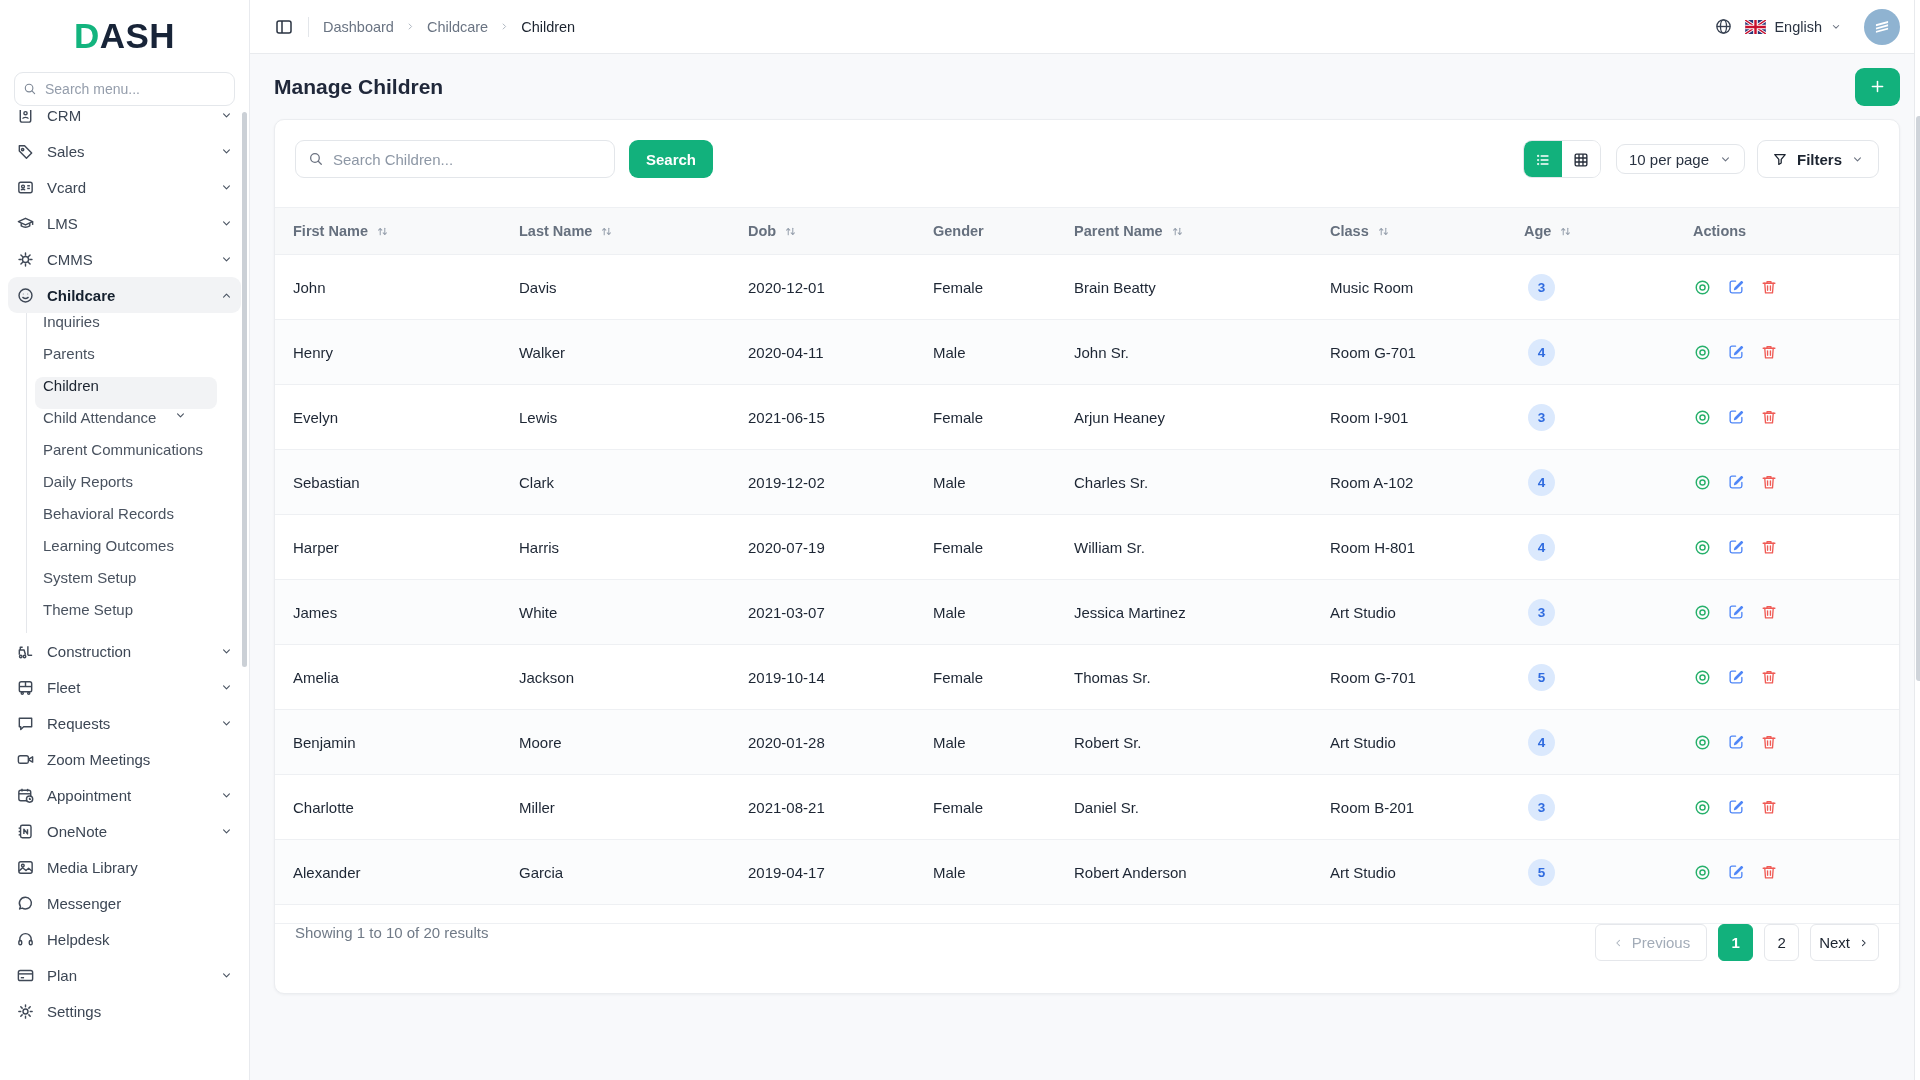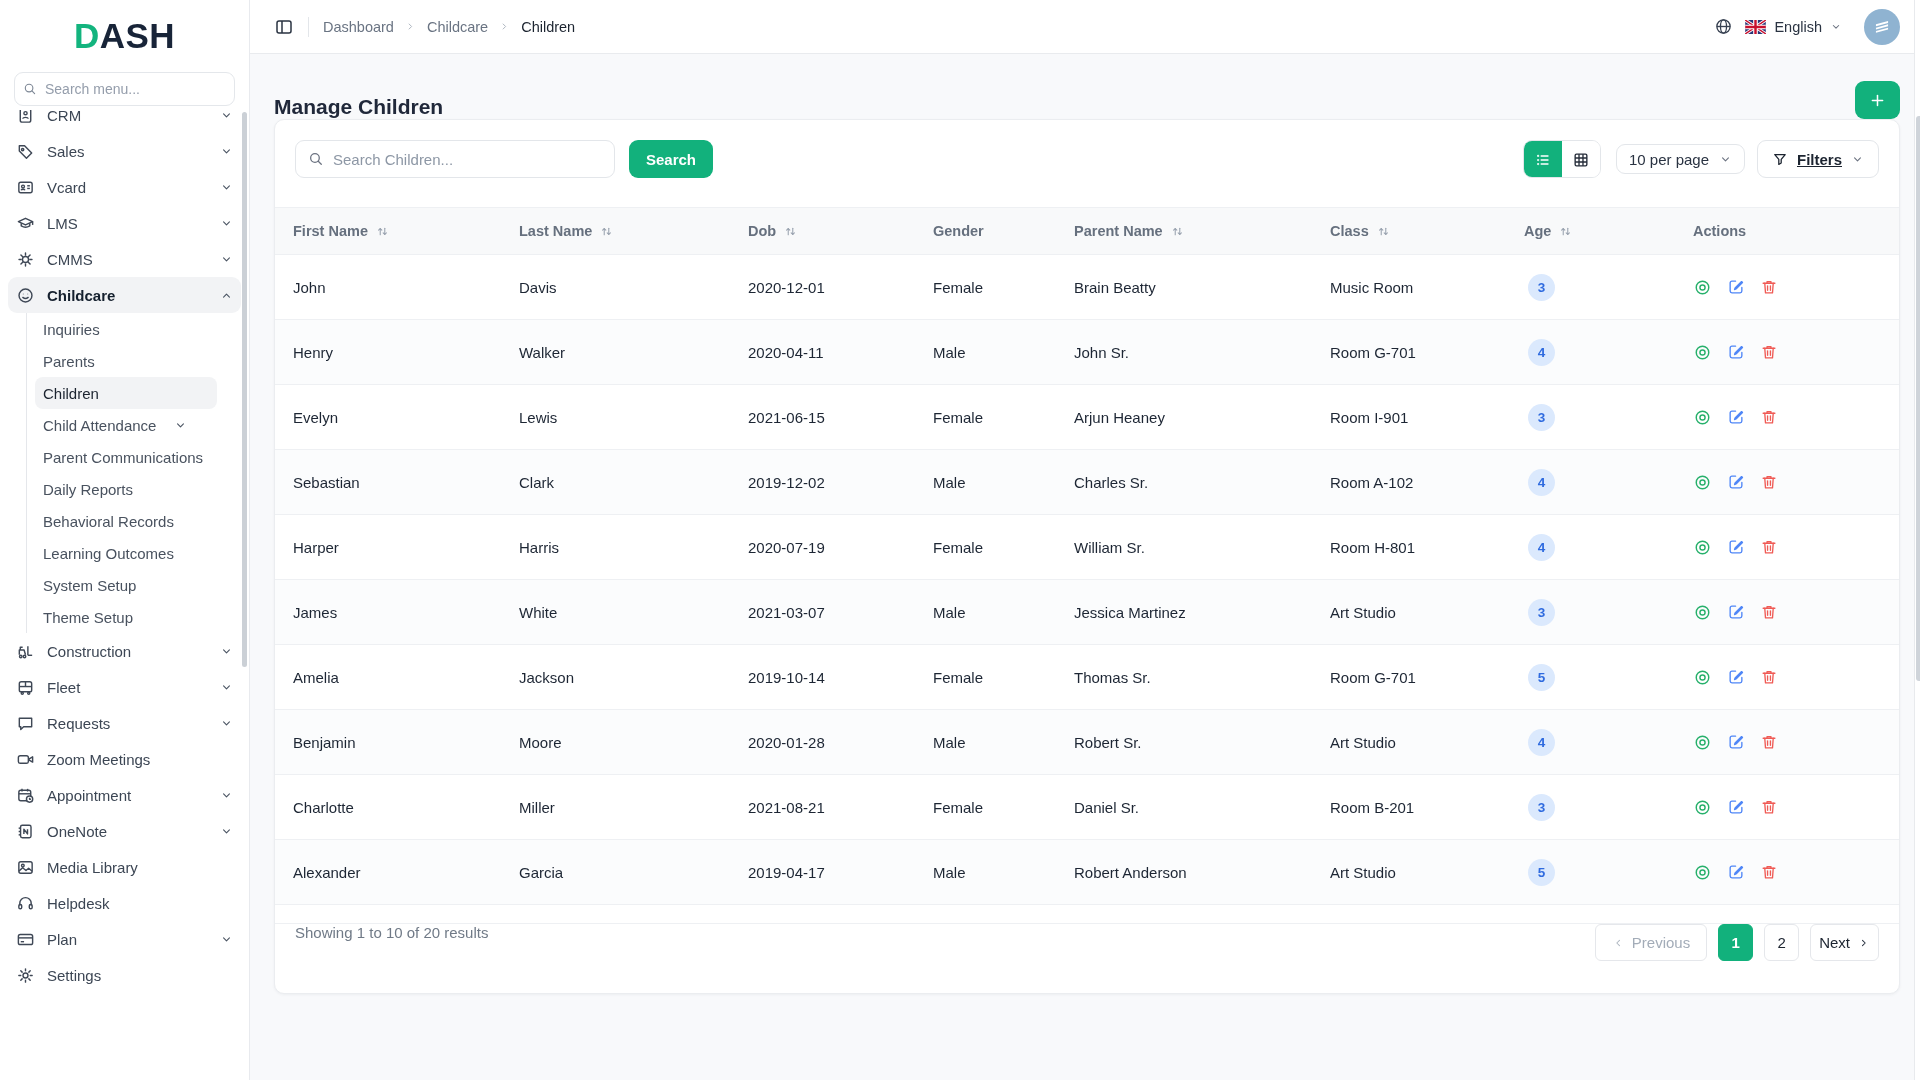--- a/index.html
+++ b/index.html
@@ -15,54 +15,54 @@
   .side-search input { border:none; outline:none; flex:1; font-size:14px; color:#3c4654; font-family:inherit; background:transparent; }
   .side-search input::placeholder { color:#949dab; }
   .nav { flex:1; overflow:hidden; position:relative; }
   .nav-inner { margin-top:-13px; }
   .nav-item { height:36px; display:flex; align-items:center; gap:12px; padding:0 16px; font-size:15px; color:#3c4654; cursor:pointer; }
   .nav-item .nav-ic { color:#3f4856; }
   .nav-item .nav-label { flex:1; white-space:nowrap; }
   .nav-item .nav-chev { color:#4a5462; }
   .nav-item.active { margin:0 8px; padding:0 8px; background:#f2f3f5; border-radius:9px; font-weight:700; color:#15202e; }
   .sub-list { margin-left:26px; border-left:1px solid #e5e7eb; }
-  .sub-item { height:32px; display:flex; align-items:center; padding-left:16px; font-size:15px; color:#49525f; cursor:pointer; }
+  .sub-item { height:32px; display:flex; align-items:flex-start; padding-left:16px; font-size:15px; color:#49525f; cursor:pointer; }
   .sub-item.active { margin:0 32px 0 8px; padding-left:8px; background:#f2f3f5; border-radius:8px; color:#1c2430; }
   .sub-item .nav-chev { margin-left:18px; margin-right:44px; color:#4a5462; }
   .side-scrollthumb { position:absolute; right:2px; top:112px; width:5px; height:555px; background:#cbd0d6; border-radius:3px; }
 
   
   .main { flex:1; display:flex; flex-direction:column; background:#f8f9fb; position:relative; }
   .topbar { height:54px; background:#fff; border-bottom:1px solid #e9ebee; display:flex; align-items:center; padding:0 24px; gap:14px; }
   .tb-divider { width:1px; height:20px; background:#e3e6ea; }
   .crumbs { display:flex; align-items:center; gap:11px; font-size:14.5px; }
   .crumb { color:#6a7483; cursor:pointer; }
   .crumb.current { color:#1c2430; cursor:default; }
   .crumb-sep { color:#a9b2bd; }
   .topbar-right { margin-left:auto; display:flex; align-items:center; gap:12px;justify-content:center; }
   .lang { display:flex; align-items:center; gap:8px; cursor:pointer; color:#2a3342; font-size:14.5px; }
   .avatar { width:36px; height:36px; border-radius:50%; background:#8fb3d1; display:flex; align-items:center; justify-content:center; margin-left:10px; cursor:pointer; }
 
   .content { flex:1; padding:0 24px; }
-  .title-row { height:65px; display:flex; align-items:flex-end; justify-content:space-between; }
+  .title-row { height:65px; display:flex; align-items:center; justify-content:space-between; }
   .page-title { font-size:21px; font-weight:700; color:#20283a; }
   .add-btn { width:45px; height:38px; background:#12b17c; border:none; border-radius:9px; color:#fff; display:flex; align-items:center; justify-content:center; cursor:pointer; }
 
   .card { background:#fff; border:1px solid #ebedf0; border-radius:10px; box-shadow:0 1px 3px rgba(20,30,50,.05); }
   .card-toolbar { padding:20px 20px 0; display:flex; align-items:center; }
   .search-box { width:320px; height:38px; border:1px solid #e3e6ea; border-radius:9px; display:flex; align-items:center; gap:9px; padding:0 12px; color:#6b7280; background:#fff; }
   .search-box input { border:none; outline:none; flex:1; font-size:15px; color:#3c4654; font-family:inherit; background:transparent; }
   .search-box input::placeholder { color:#8d97a5; }
   .search-btn { margin-left:14px; height:38px; padding:0 17px; background:#12b17c; color:#fff; font-size:15px; font-weight:700; border:none; border-radius:9px; cursor:pointer; font-family:inherit; }
   .view-toggle { margin-left:auto; display:flex; height:38px; border-radius:9px; overflow:hidden; border:1px solid #e3e6ea; }
   .vt-btn { width:38px; height:38px; display:flex; align-items:center; justify-content:center; background:#fff; border:none; cursor:pointer; color:#242b38; }
   .vt-btn.active { background:#12b17c; color:#fff; }
   .per-page { margin-left:15px; width:129px; height:30px; border:1px solid #e3e6ea; border-radius:9px; display:flex; align-items:center; justify-content:center; gap:10px; font-size:15px; color:#2a3342; cursor:pointer; background:#fff; }
   .per-page .chev, .filters-btn .chev { color:#6b7280; }
-  .filters-btn { margin-left:12px; width:122px; height:38px; border:1px solid #e3e6ea; border-radius:9px; display:flex; align-items:center; justify-content:center; gap:9px; font-size:15px; font-weight:600; color:#1c2430; cursor:pointer; background:#fff;text-decoration:underline; }
+  .filters-btn { margin-left:12px; width:122px; height:38px; border:1px solid #e3e6ea; border-radius:9px; display:flex; align-items:center; justify-content:center; gap:9px; font-size:15px; font-weight:600; color:#1c2430; cursor:pointer; background:#fff; }
 
   table.grid { width:100%; border-collapse:collapse; table-layout:fixed; margin-top:29px; }
   table.grid th { height:47px; background:#f8f9fa; border-top:1px solid #eef0f3; border-bottom:1px solid #eef0f3; font-size:14.5px; font-weight:700; color:#66707e; text-align:left; }
   table.grid th .th-wrap { display:flex; align-items:center; gap:8px; }
   .sort-ic { color:#97a0ad; cursor:pointer; }
   table.grid td { height:65px; font-size:15px; color:#1d2634; border-bottom:1px solid #eef0f3; }
   table.grid tr td:first-child, table.grid th:first-child { padding-left:18px; }
   table.grid tbody tr:nth-child(even) { background:#fbfcfd; }
   .age-badge { display:inline-flex; min-width:27px; height:27px; padding:0 6px; align-items:center; justify-content:center; border-radius:50%; background:#dbe9fd; color:#2f6bdf; font-size:13.5px; font-weight:600; margin-left:4px; }
   .actions { display:flex; align-items:center; gap:15px; }
@@ -430,20 +430,26 @@
           </svg>
       </div>
       <div class="nav-item">
         <svg class="ic nav-ic" width="19" height="19">
             <use href="#i-image"></use>
           </svg>
         <span class="nav-label">Media Library</span>
       </div>
       <div class="nav-item">
         <svg class="ic nav-ic" width="19" height="19">
+            <use href="#i-chat-round"></use>
+          </svg>
+        <span class="nav-label">Messenger</span>
+      </div>
+      <div class="nav-item">
+        <svg class="ic nav-ic" width="19" height="19">
             <use href="#i-headset"></use>
           </svg>
         <span class="nav-label">Helpdesk</span>
       </div>
       <div class="nav-item">
         <svg class="ic nav-ic" width="19" height="19">
             <use href="#i-credit-card"></use>
           </svg>
         <span class="nav-label">Plan</span>
         <svg class="ic nav-chev" width="13" height="13">

